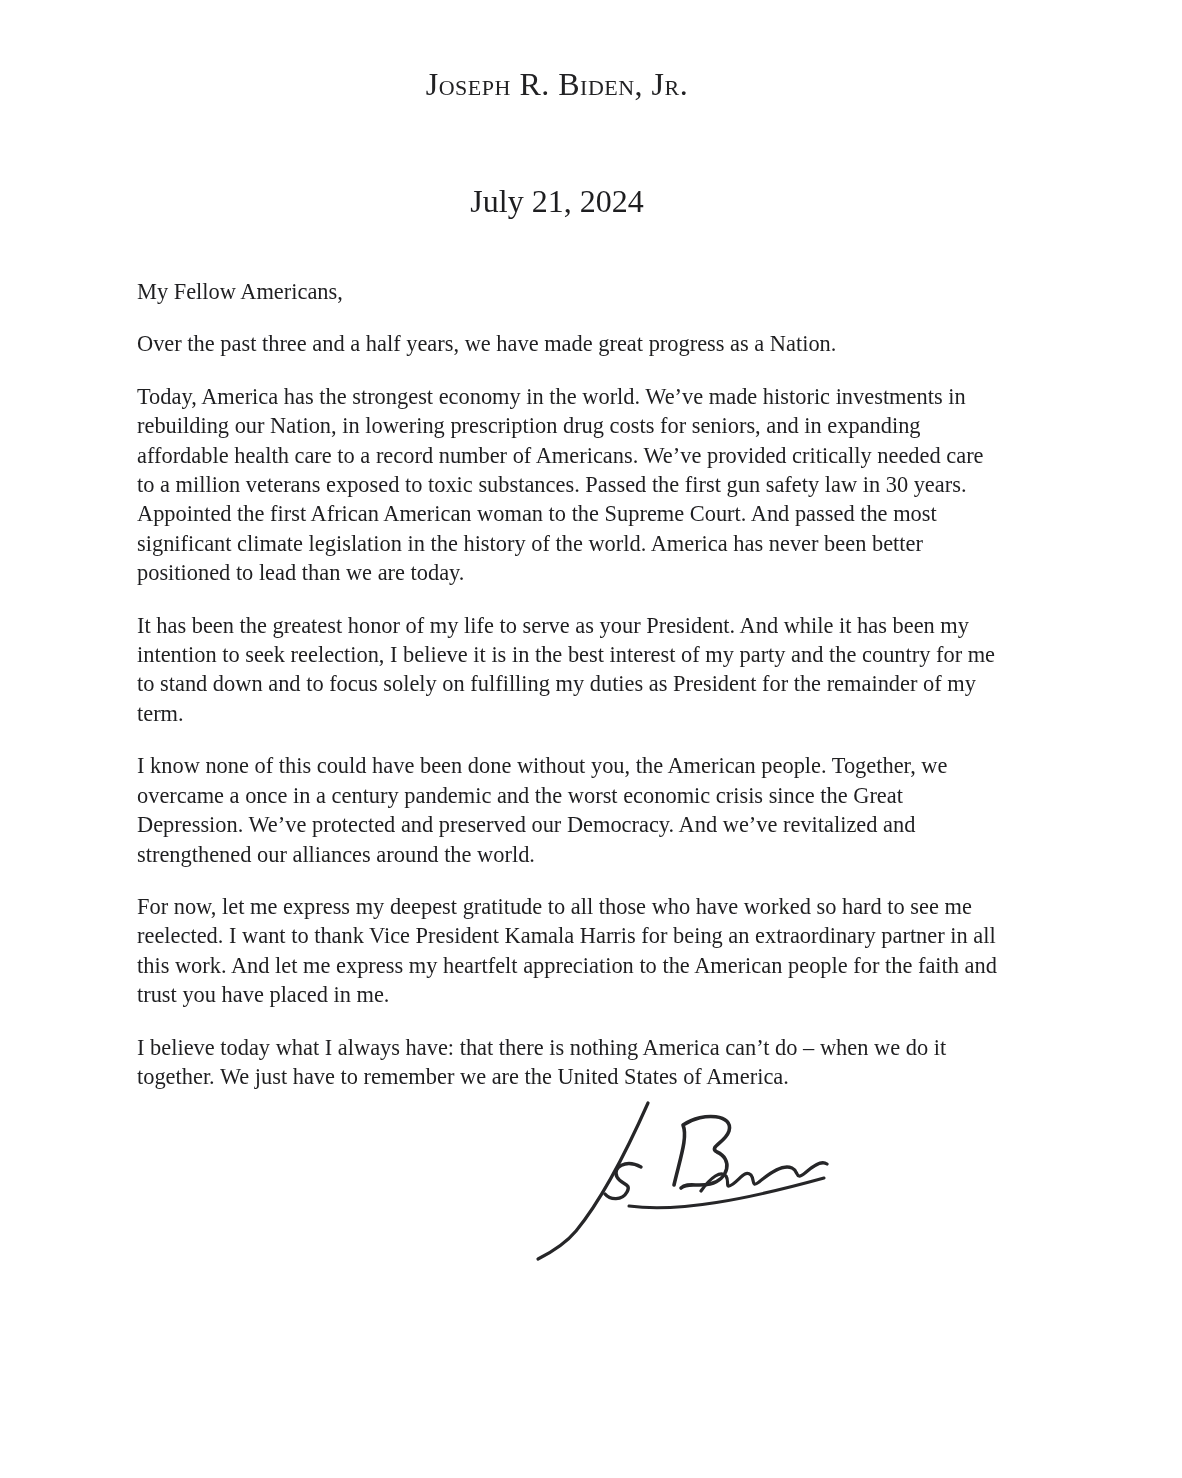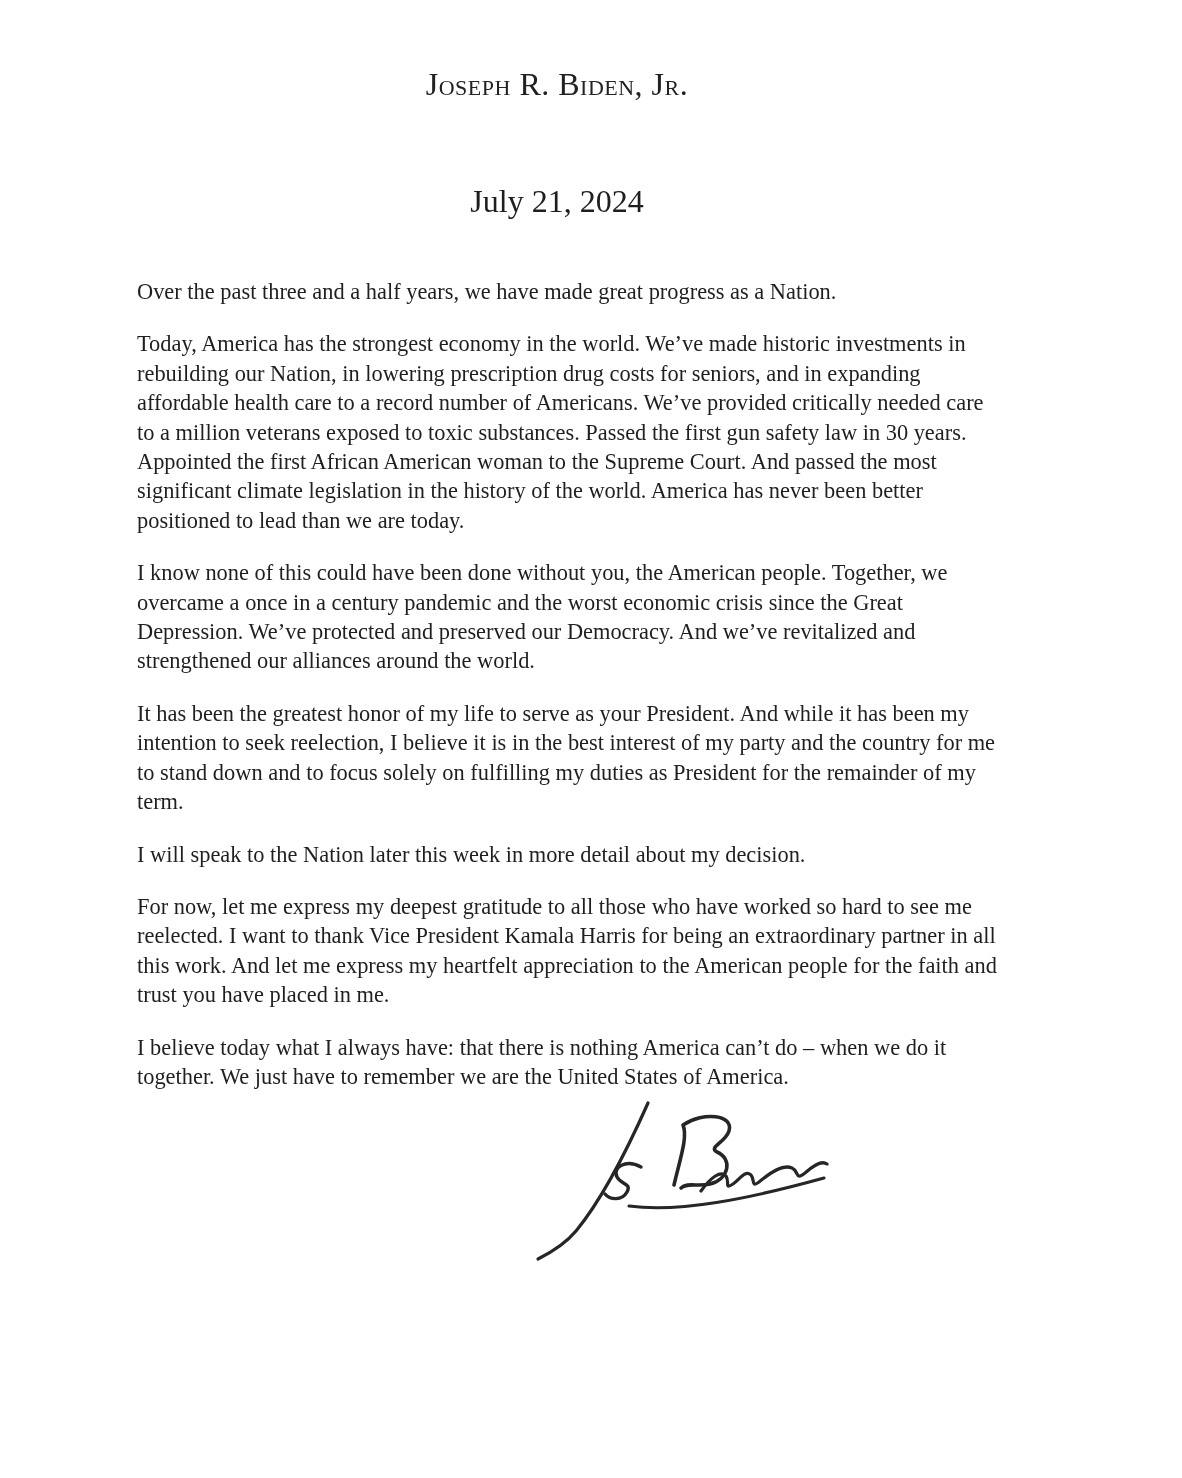--- a/index.html
+++ b/index.html
@@ -74,38 +74,38 @@
 
 <div class="page">
 
   <div class="centered-block letterhead">
     <div class="name">Joseph R. Biden, Jr.</div>
   </div>
 
   <div class="centered-block date-line">July 21, 2024</div>
 
   <div class="body-block">
+    <div class="salutation">My Fellow Americans,</div>
 
     <div class="paragraph">Over the past three and a half years, we have made great progress as a Nation.</div>
     <div class="paragraph">Today, America has the strongest economy in the world. We’ve made historic investments in
 rebuilding our Nation, in lowering prescription drug costs for seniors, and in expanding
 affordable health care to a record number of Americans. We’ve provided critically needed care
 to a million veterans exposed to toxic substances. Passed the first gun safety law in 30 years.
 Appointed the first African American woman to the Supreme Court. And passed the most
 significant climate legislation in the history of the world. America has never been better
 positioned to lead than we are today.</div>
+    <div class="paragraph">It has been the greatest honor of my life to serve as your President. And while it has been my
+intention to seek reelection, I believe it is in the best interest of my party and the country for me
+to stand down and to focus solely on fulfilling my duties as President for the remainder of my
+term.</div>
     <div class="paragraph">I know none of this could have been done without you, the American people. Together, we
 overcame a once in a century pandemic and the worst economic crisis since the Great
 Depression. We’ve protected and preserved our Democracy. And we’ve revitalized and
 strengthened our alliances around the world.</div>
-    <div class="paragraph">It has been the greatest honor of my life to serve as your President. And while it has been my
-intention to seek reelection, I believe it is in the best interest of my party and the country for me
-to stand down and to focus solely on fulfilling my duties as President for the remainder of my
-term.</div>
-    <div class="paragraph">I will speak to the Nation later this week in more detail about my decision.</div>
     <div class="paragraph">For now, let me express my deepest gratitude to all those who have worked so hard to see me
 reelected. I want to thank Vice President Kamala Harris for being an extraordinary partner in all
 this work. And let me express my heartfelt appreciation to the American people for the faith and
 trust you have placed in me.</div>
     <div class="paragraph">I believe today what I always have: that there is nothing America can’t do – when we do it
 together. We just have to remember we are the United States of America.</div>
   </div>
 
   <div class="signature-wrap">
     <svg viewBox="0 0 330 175" xmlns="http://www.w3.org/2000/svg">

